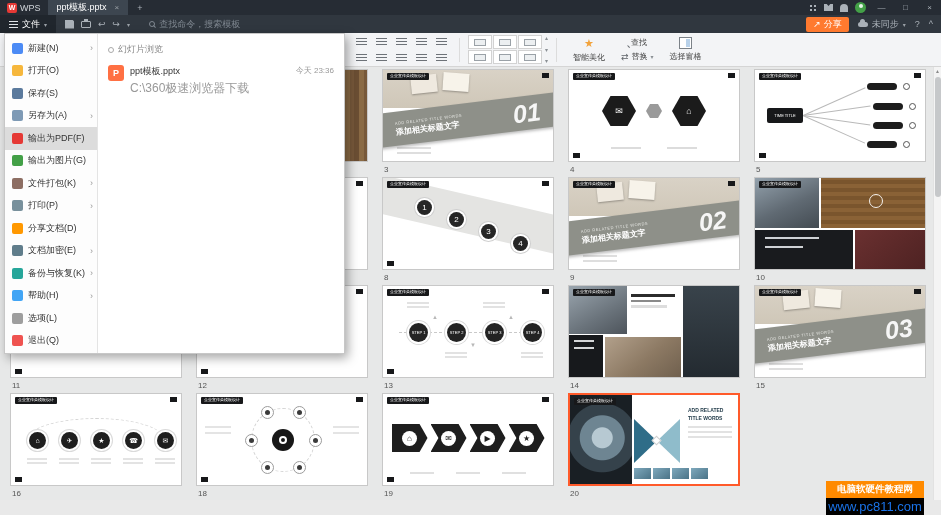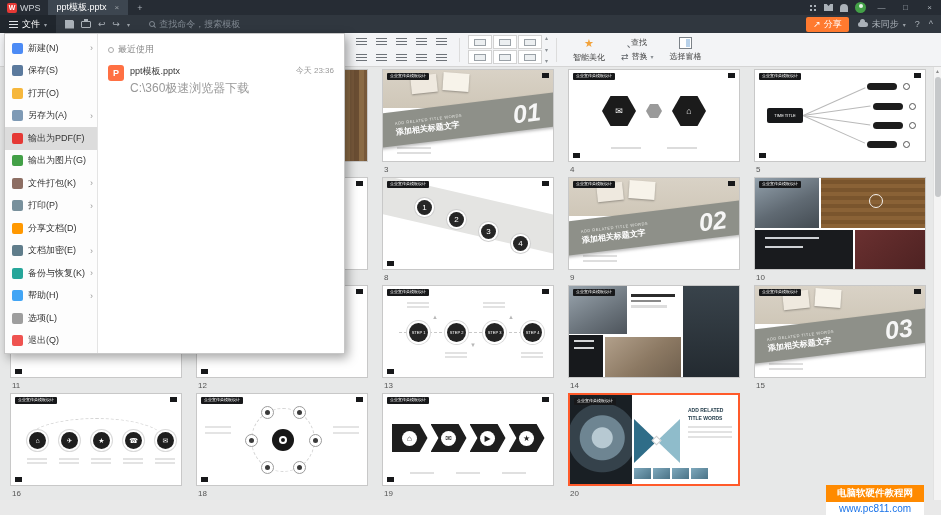--- a/index.html
+++ b/index.html
@@ -252,21 +252,21 @@
   .recent-item{display:flex;gap:6px;margin-top:9px;font-size:9px;align-items:flex-start}
   .ppt-ico{width:16px;height:16px;background:#ff7043;border-radius:3px;color:#fff;display:flex;align-items:center;
     justify-content:center;font-size:9px;font-weight:bold;flex:none}
   .rec-name{color:#333}
   .rec-path{color:#999;font-size:12px;margin-top:2px}
   .rec-time{margin-left:auto;color:#999;font-size:8px}
 
   
   .watermark{position:absolute;right:17px;bottom:0;width:98px;z-index:100;text-align:center}
   .wm-top{background:#ff8a00;color:#fff;font-size:9.5px;font-weight:bold;padding:2px 0;white-space:nowrap}
-  .wm-bot{background:#ffffff;color:#1a73e8;font-size:10px;padding:1px 0}
+  .wm-bot{background:#000000;color:#1a73e8;font-size:13px;padding:1px 0}
 </style>
 </head>
 <body>
 
 <div class="app">
 
   <div class="titlebar">
     <div class="logo">
       <span class="logo-mark">W</span>
       <span>WPS</span>
@@ -795,26 +795,26 @@
 
 
   <div class="file-menu">
     <div class="fm-left" id="file-menu-list">
         <div class="fm-item">
           <span class="fm-ico ic0"></span>
           <span>新建(N)</span>
           <span class="fm-arrow">›</span>
         </div>
         <div class="fm-item">
+          <span class="fm-ico ic1"></span>
+          <span>打开(O)</span>
+        </div>
+        <div class="fm-item">
           <span class="fm-ico ic2"></span>
           <span>保存(S)</span>
-        </div>
-        <div class="fm-item">
-          <span class="fm-ico ic1"></span>
-          <span>打开(O)</span>
         </div>
         <div class="fm-item">
           <span class="fm-ico ic3"></span>
           <span>另存为(A)</span>
           <span class="fm-arrow">›</span>
         </div>
         <div class="fm-item hl">
           <span class="fm-ico ic4"></span>
           <span>输出为PDF(F)</span>
         </div>
@@ -856,21 +856,21 @@
           <span>选项(L)</span>
         </div>
         <div class="fm-item">
           <span class="fm-ico ic13"></span>
           <span>退出(Q)</span>
         </div>
       </div>
     <div class="fm-right">
       <div class="fm-title">
         <span class="pin-i"></span>
-        <span>最近使用</span>
+        <span>幻灯片浏览</span>
       </div>
       <div class="recent-item">
         <span class="ppt-ico">P</span>
         <span>
           <div class="rec-name">ppt模板.pptx</div>
           <div class="rec-path">C:\360极速浏览器下载</div>
         </span>
         <span class="rec-time">今天 23:36</span>
       </div>
     </div>

